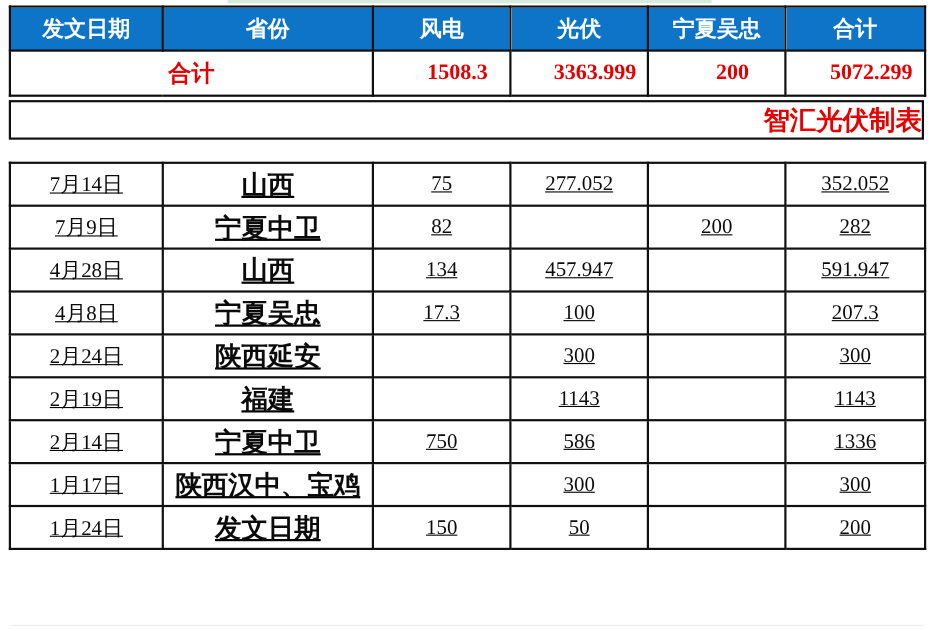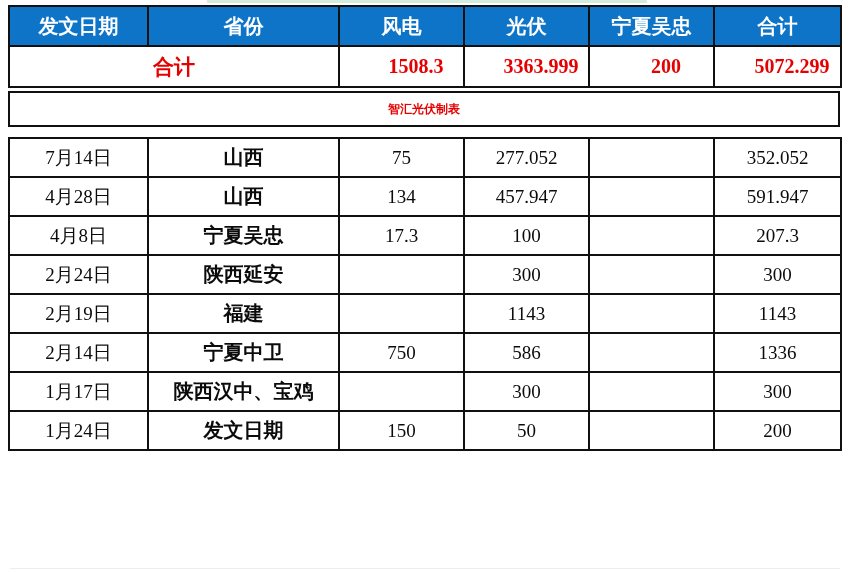--- a/index.html
+++ b/index.html
@@ -45,32 +45,32 @@
   }
   tr.totals td { height: 41px; font-weight: bold; color: #e60000; }
   tr.totals td.label-cell { font-size: 21px; }
   tr.totals td.num { font-family: "Liberation Serif", "DejaVu Serif", serif; font-size: 20px; padding-left: 29px; }
   .maker-block {
     margin-top: 3px;
     border: 2px solid #101010;
     height: 36px;
     display: flex;
     align-items: center;
-    justify-content: center;
+    justify-content: flex-end;
     color: #e60000;
     font-weight: bold;
-    font-size: 12px;
-  }
-  table.data-tbl { margin-top: 10px; }
+    font-size: 24px;
+  }
+  table.data-tbl { margin-top: 20px; text-decoration: underline; }
   table.data-tbl td { height: 39px; font-size: 19px; color: #0b0b0b; }
   table.data-tbl td.date,
   table.data-tbl td.num { font-family: "Liberation Serif", "DejaVu Serif", serif; }
   table.data-tbl td.prov {
     font-weight: bold;
-    font-size: 20px;
+    font-size: 24px;
     font-family: "Liberation Sans", "DejaVu Sans", sans-serif;
   }
 </style>
 </head>
 <body>
 
 <div class="top-strip"></div>
 
 <div class="sheet">
 
@@ -120,20 +120,28 @@
     <tbody>
         <tr>
           <td class="date">7月14日</td>
           <td class="prov">山西</td>
           <td class="num">75</td>
           <td class="num">277.052</td>
           <td class="num"></td>
           <td class="num">352.052</td>
         </tr>
         <tr>
+          <td class="date">7月9日</td>
+          <td class="prov">宁夏中卫</td>
+          <td class="num">82</td>
+          <td class="num"></td>
+          <td class="num">200</td>
+          <td class="num">282</td>
+        </tr>
+        <tr>
           <td class="date">4月28日</td>
           <td class="prov">山西</td>
           <td class="num">134</td>
           <td class="num">457.947</td>
           <td class="num"></td>
           <td class="num">591.947</td>
         </tr>
         <tr>
           <td class="date">4月8日</td>
           <td class="prov">宁夏吴忠</td>

